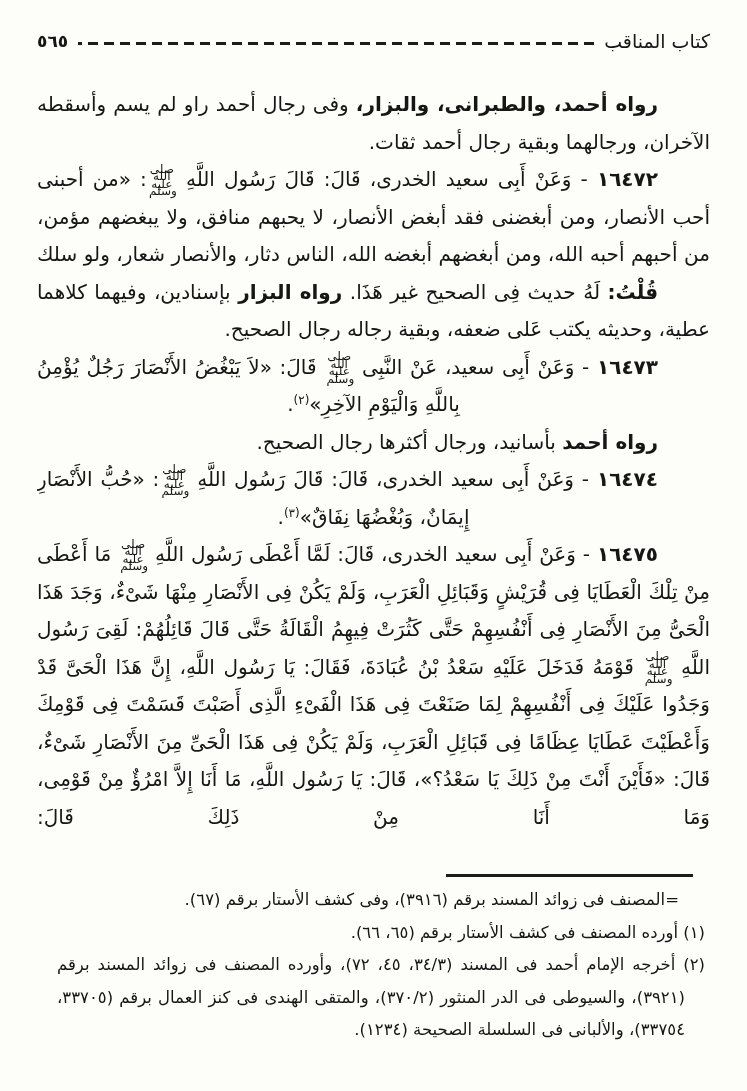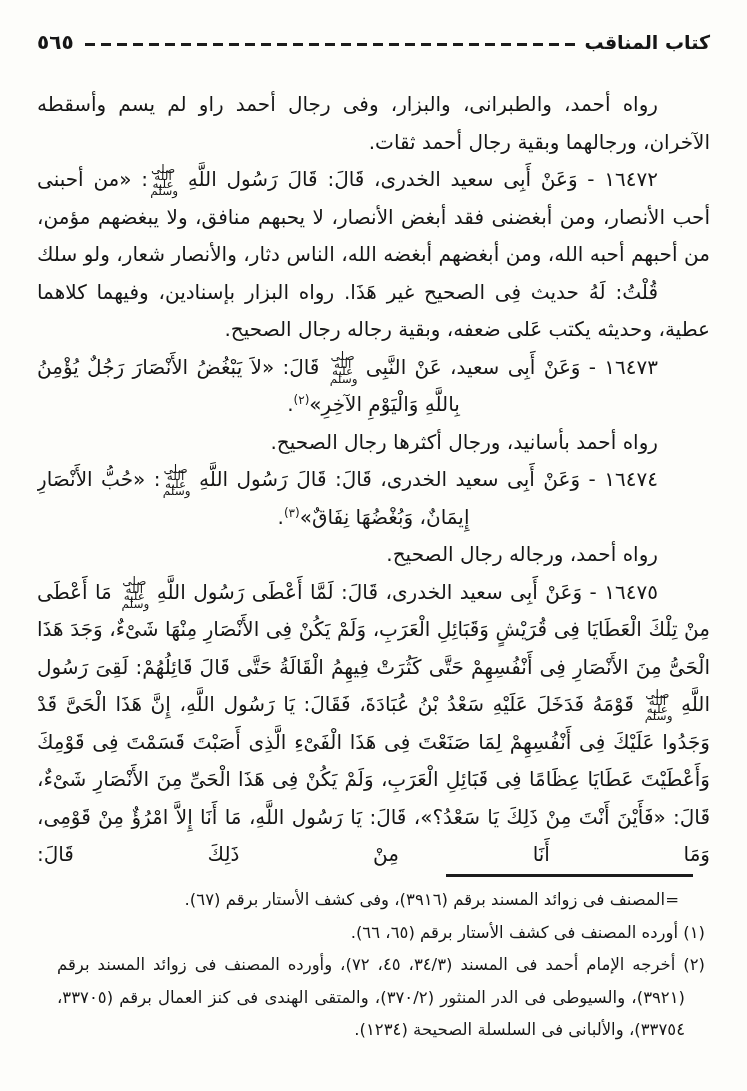--- a/index.html
+++ b/index.html
@@ -3,33 +3,33 @@
 <meta charset="utf-8">
 <style>
   html,body{margin:0;padding:0;background:#e8e8e8;}
   .page{
     position:relative;width:747px;height:1091px;margin:0 auto;
     background:#fdfdfa;color:#161616;direction:rtl;overflow:hidden;
     font-family:"DejaVu Sans",sans-serif;
   }
   
   .header{position:absolute;top:30px;right:37px;left:37px;display:flex;align-items:center;gap:10px;}
-  .book-title{font-weight:700;font-size:19px;white-space:nowrap;}
-  .page-number{font-weight:700;font-size:20px;letter-spacing:1px;white-space:nowrap;}
+  .book-title{font-weight:400;font-size:19px;white-space:nowrap;}
+  .page-number{font-weight:700;font-size:17px;letter-spacing:1px;white-space:nowrap;}
   .dash-line{flex:1;height:3px;margin-top:5px;
     background:repeating-linear-gradient(to left,#1c1c1c 0 10px,transparent 10px 16px);}
   
   .content{
     position:absolute;top:86px;right:37px;left:37px;height:792px;overflow:hidden;
     font-size:20px;line-height:37.5px;text-align:justify;
   }
   .para{margin:0;text-indent:52px;}
   .jlast{text-align-last:justify;}
   .tail{margin:0;text-align:center;text-indent:0;}
-  .b{font-weight:400;}
+  .b{font-weight:700;}
   sup{font-size:12px;line-height:0;vertical-align:7px;}
   .saw{
     display:inline-block;width:30px;font-size:12px;line-height:7.5px;
     text-align:center;vertical-align:middle;white-space:normal;text-indent:0;
   }
   
   .fn-sep{position:absolute;top:874px;right:54px;width:247px;border-top:3px solid #1c1c1c;}
   .footnotes{
     position:absolute;top:884px;right:42px;left:57px;
     font-size:16.5px;line-height:32.5px;text-align:justify;
@@ -63,21 +63,20 @@
       <p class="tail"><span>بِاللَّهِ وَالْيَوْمِ الآخِرِ»</span><sup>(٢)</sup><span>.</span></p>
     </div>
 
     <p class="para"><span class="b">رواه أحمد</span><span> بأسانيد، ورجال أكثرها رجال الصحيح.</span></p>
 
     <div>
       <p class="para jlast"><span class="b">١٦٤٧٤</span><span> - وَعَنْ أَبِى سعيد الخدرى، قَالَ: قَالَ رَسُول اللَّهِ </span><span class="saw">صلى الله عليه وسلم</span><span>: «حُبُّ الأَنْصَارِ</span></p>
       <p class="tail"><span>إِيمَانٌ، وَبُغْضُهَا نِفَاقٌ»</span><sup>(٣)</sup><span>.</span></p>
     </div>
 
-    <p class="para"><span class="b">رواه أحمد،</span><span> ورجاله رجال الصحيح.</span></p>
 
     <p class="para jlast"><span class="b">١٦٤٧٥</span><span> - وَعَنْ أَبِى سعيد الخدرى، قَالَ: لَمَّا أَعْطَى رَسُول اللَّهِ </span><span class="saw">صلى الله عليه وسلم</span><span> مَا أَعْطَى مِنْ تِلْكَ الْعَطَايَا فِى قُرَيْشٍ وَقَبَائِلِ الْعَرَبِ، وَلَمْ يَكُنْ فِى الأَنْصَارِ مِنْهَا شَىْءٌ، وَجَدَ هَذَا الْحَىُّ مِنَ الأَنْصَارِ فِى أَنْفُسِهِمْ حَتَّى كَثُرَتْ فِيهِمُ الْقَالَةُ حَتَّى قَالَ قَائِلُهُمْ: لَقِىَ رَسُول اللَّهِ </span><span class="saw">صلى الله عليه وسلم</span><span> قَوْمَهُ فَدَخَلَ عَلَيْهِ سَعْدُ بْنُ عُبَادَةَ، فَقَالَ: يَا رَسُول اللَّهِ، إِنَّ هَذَا الْحَىَّ قَدْ وَجَدُوا عَلَيْكَ فِى أَنْفُسِهِمْ لِمَا صَنَعْتَ فِى هَذَا الْفَىْءِ الَّذِى أَصَبْتَ قَسَمْتَ فِى قَوْمِكَ وَأَعْطَيْتَ عَطَايَا عِظَامًا فِى قَبَائِلِ الْعَرَبِ، وَلَمْ يَكُنْ فِى هَذَا الْحَىِّ مِنَ الأَنْصَارِ شَىْءٌ، قَالَ: «فَأَيْنَ أَنْتَ مِنْ ذَلِكَ يَا سَعْدُ؟»، قَالَ: يَا رَسُول اللَّهِ، مَا أَنَا إِلاَّ امْرُؤٌ مِنْ قَوْمِى، وَمَا أَنَا مِنْ ذَلِكَ قَالَ:</span></p>
 
   </div>
 
   <div class="fn-sep"></div>
 
   <div class="footnotes">
     <p class="fn cont"><span></span><span>=المصنف فى زوائد المسند برقم (٣٩١٦)، وفى كشف الأستار برقم (٦٧).</span></p>
     <p class="fn"><span>(١)</span><span> أورده المصنف فى كشف الأستار برقم (٦٥، ٦٦).</span></p>

